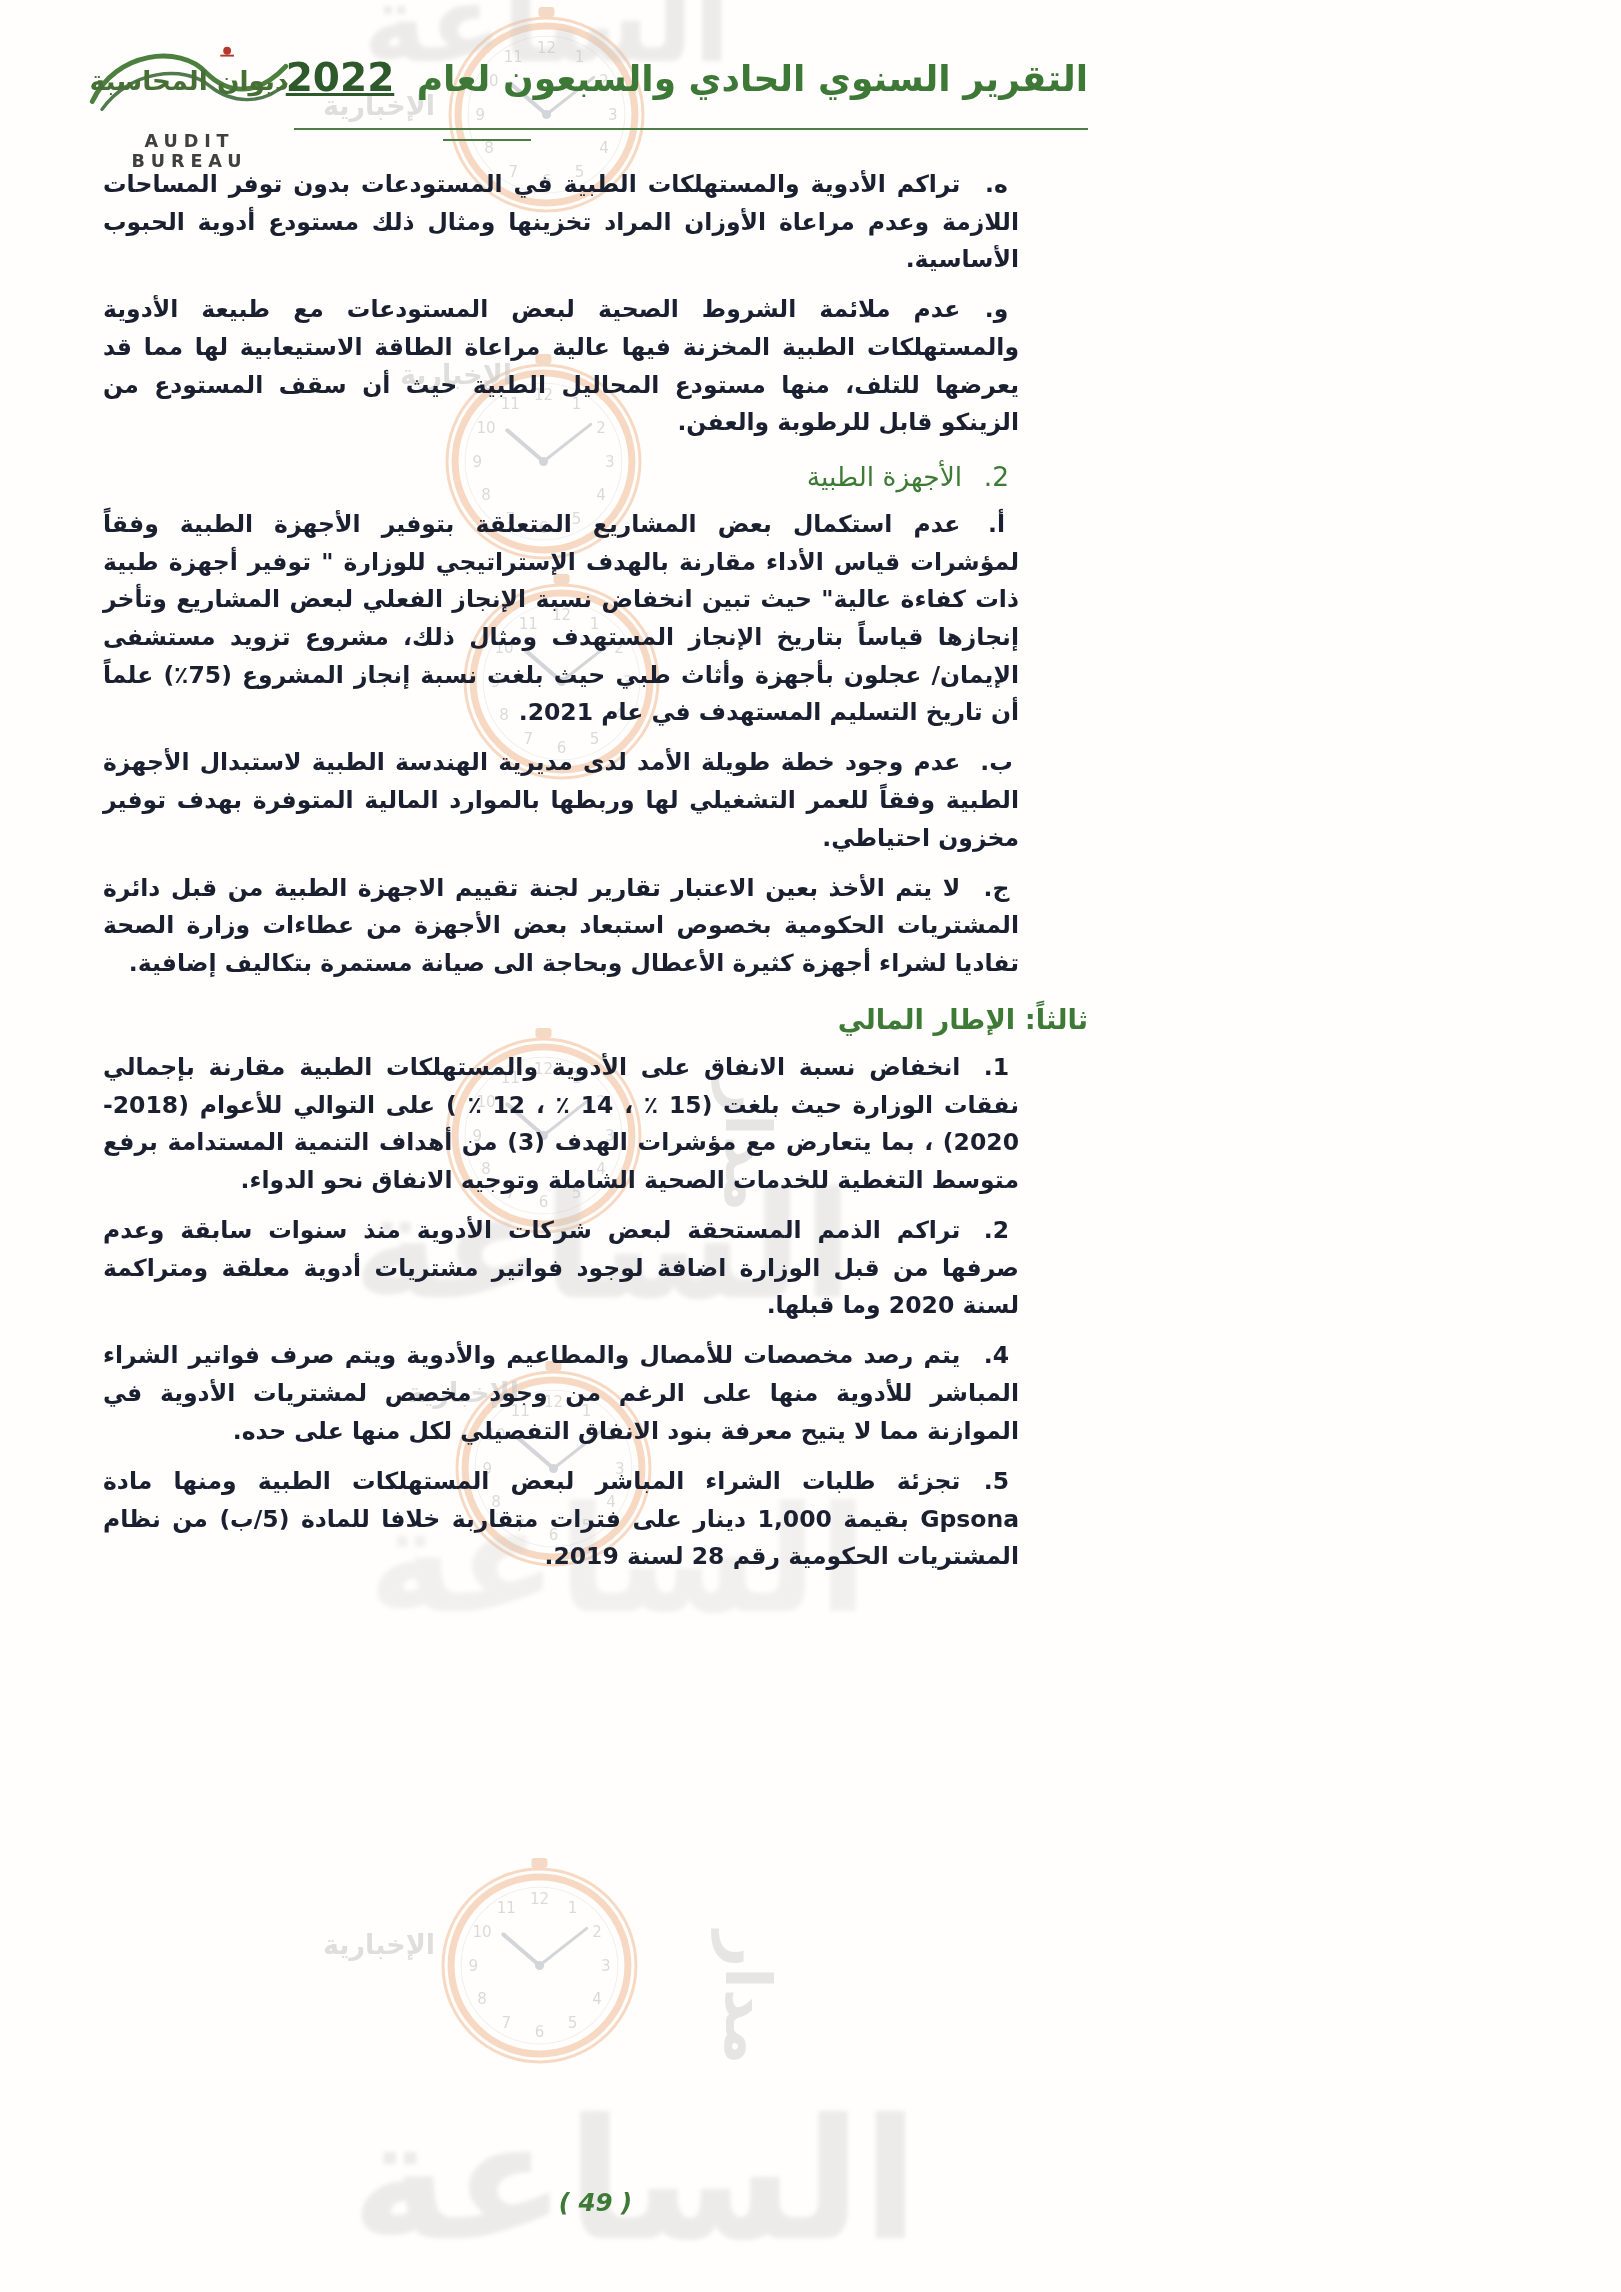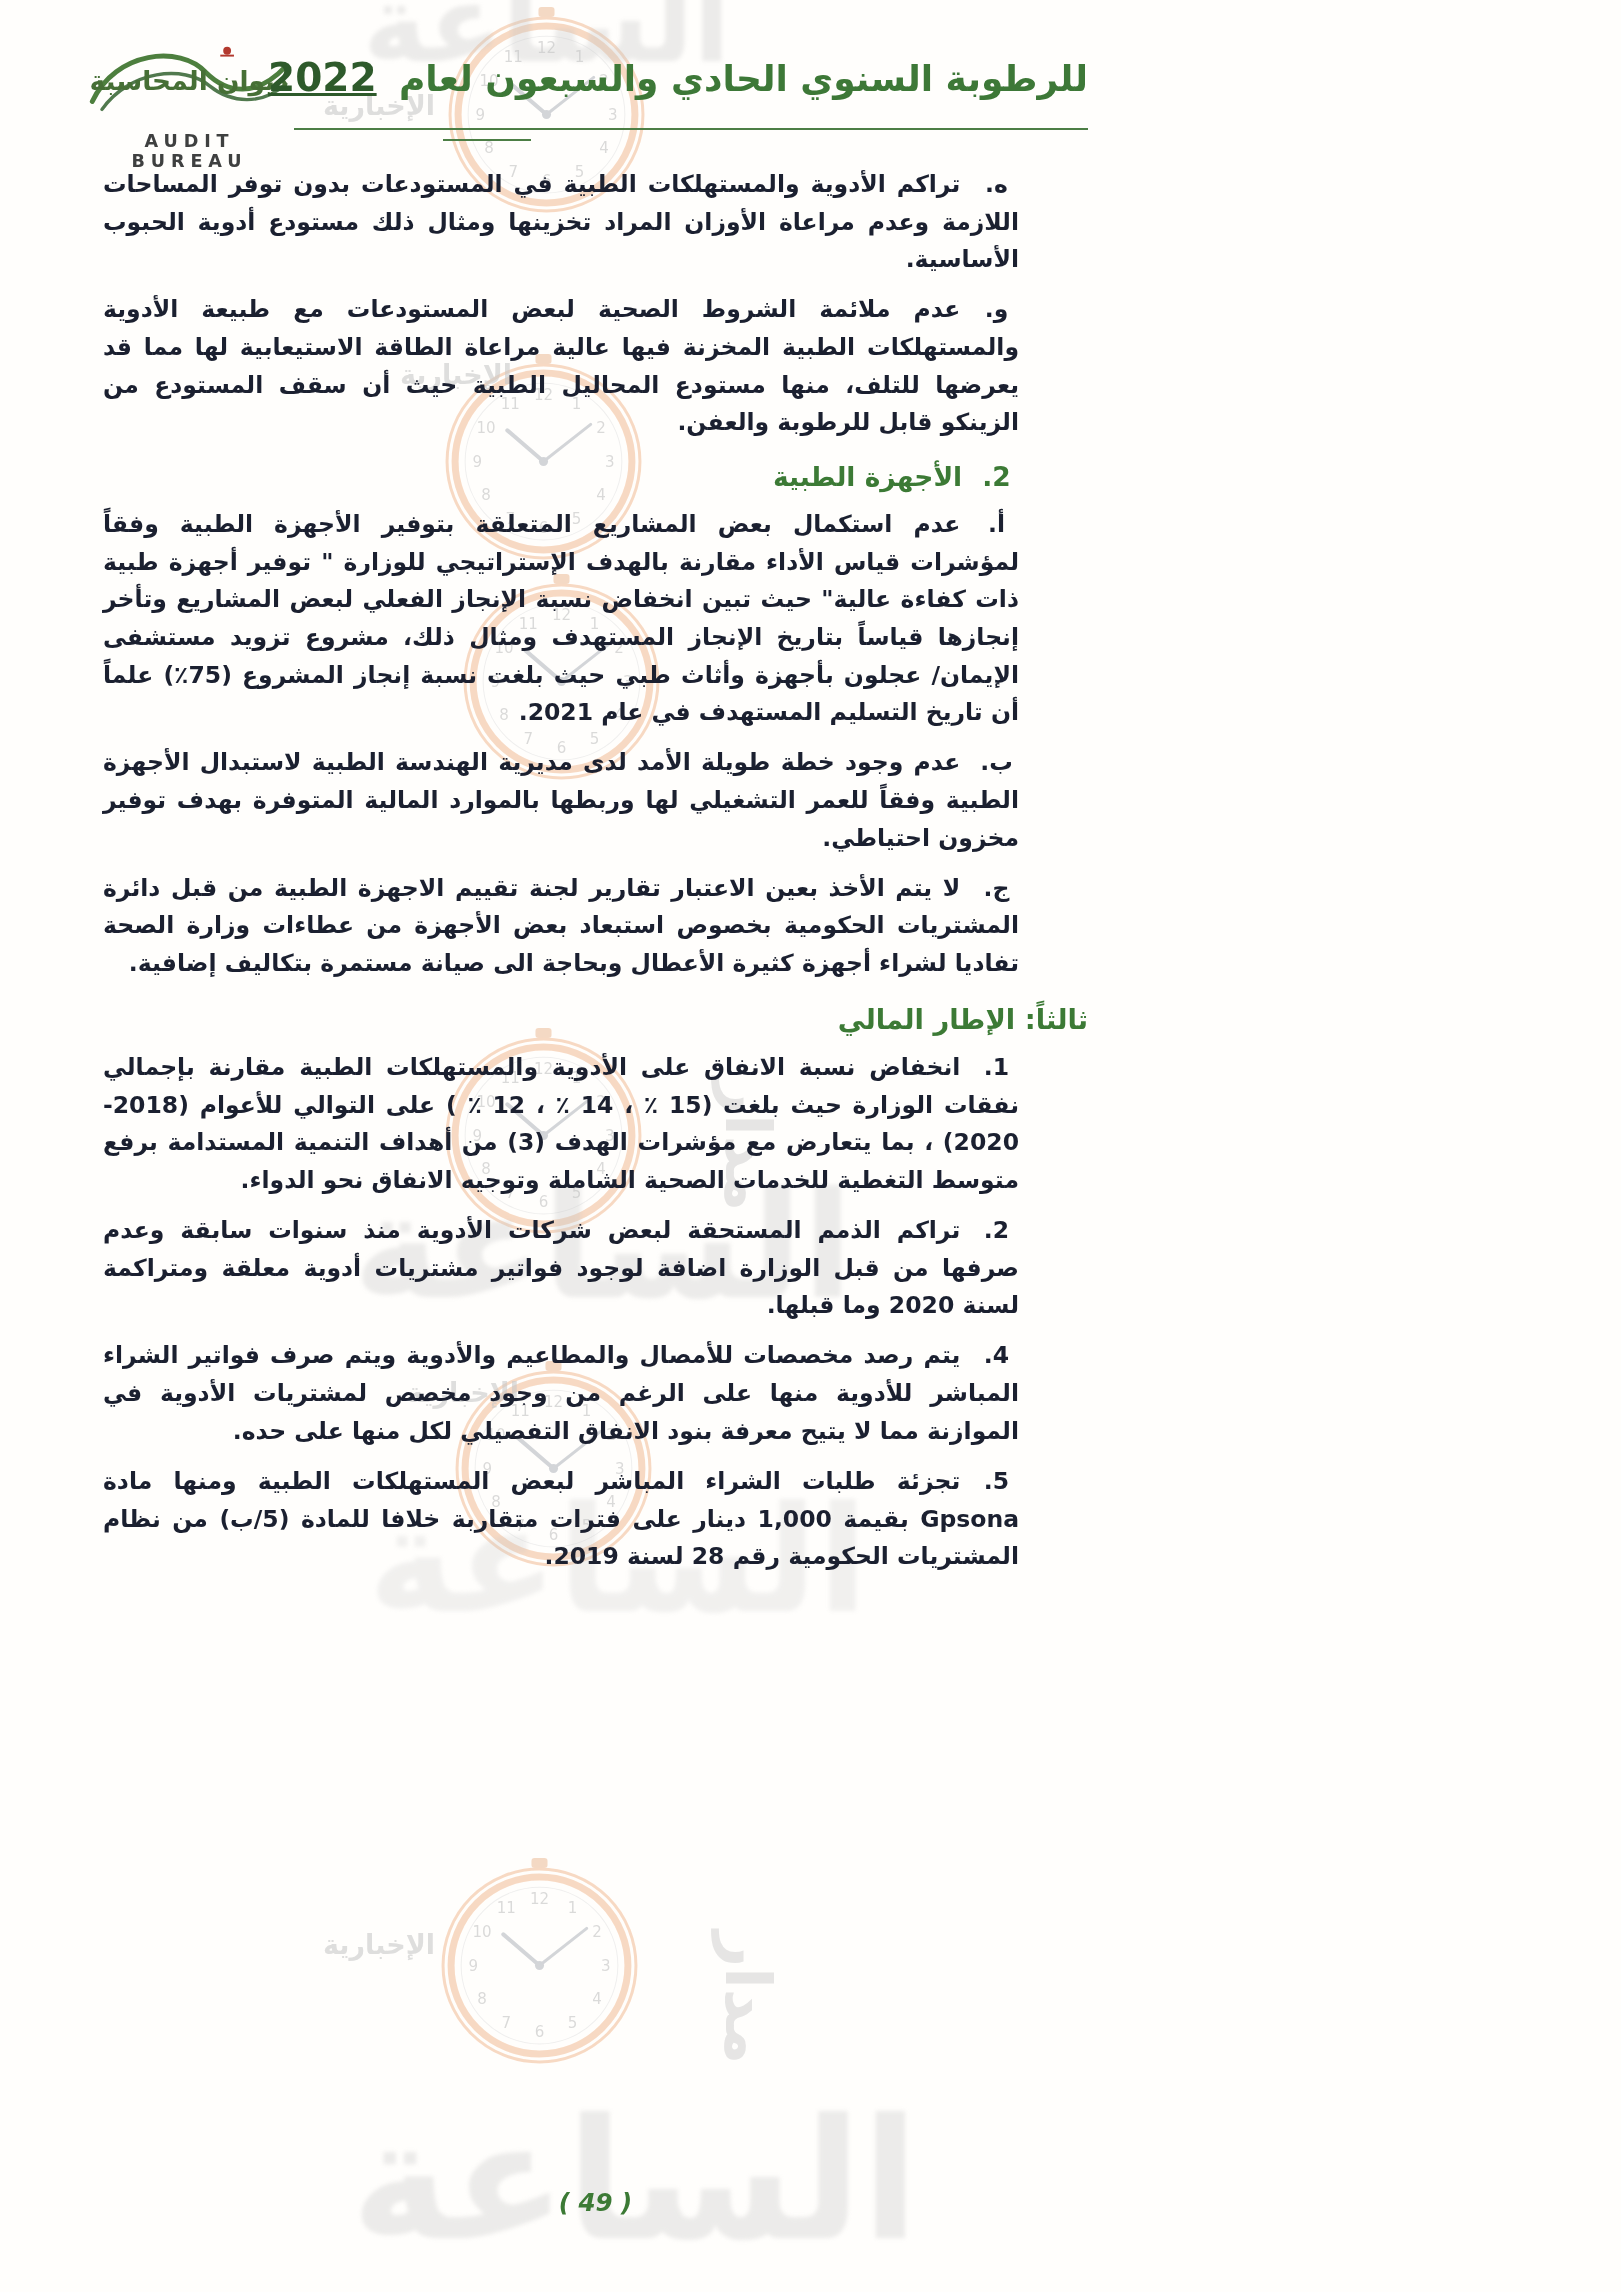--- a/index.html
+++ b/index.html
@@ -48,21 +48,21 @@
   }
   .blk{margin:0 0 12.7px 0;}
   .item{
     font-size:23.5px;line-height:1.6;font-weight:700;
     text-align:justify;padding-right:69px;margin-top:9px;
   }
   .item .marker{
     display:inline-block;min-width:45px;margin-left:13.7px;text-align:center;
   }
   .h-row{
-    font-size:26.5px;font-weight:700;color:#3c7a35;
+    font-size:26.5px;font-weight:400;color:#3c7a35;
     padding-right:69px;margin:19.6px 0 13.7px;
   }
   .h-row .marker{display:inline-block;min-width:45px;margin-left:11.8px;text-align:center;}
   .section-h{
     font-size:27.4px;font-weight:800;color:#3c7a35;
     text-align:right;margin:21.6px 0 13.7px;
   }
   
   .footer{
     position:absolute;left:103px;top:2188px;width:985px;z-index:2;
@@ -138,21 +138,21 @@
       <svg width="211" height="86" viewBox="0 0 215 88">
         <path d="M8 64 C 32 12, 98 6, 124 34 C 146 56, 176 60, 206 28" stroke="#4d7f3e" stroke-width="5" fill="none" stroke-linecap="round"></path>
         <path d="M18 72 C 46 32, 102 26, 128 48 C 150 66, 182 68, 206 46" stroke="#33612f" stroke-width="3.5" fill="none" stroke-linecap="round" opacity="0.85"></path>
         <circle cx="146" cy="12" r="4" fill="#b3392e"></circle>
         <path d="M139 17 h14" stroke="#b3392e" stroke-width="2"></path>
         <text x="107" y="52" text-anchor="middle" font-size="27" font-weight="bold" fill="#466f35">ديوان المحاسبة</text>
       </svg>
       <div class="logo-latin">AUDIT BUREAU</div>
     </div>
     <div class="title">
-      <span>للرطوبة السنوي الحادي والسبعون لعام</span>
+      <span>التقرير السنوي الحادي والسبعون لعام</span>
       <span class="year">2022</span>
     </div>
     <div class="header-rule"></div>
     <div class="header-rule2"></div>
   </div>
 
   <div class="content">
 
     <div class="blk item">
       <span class="marker">ه.</span><span>تراكم الأدوية والمستهلكات الطبية في المستودعات بدون توفر المساحات اللازمة وعدم مراعاة الأوزان المراد تخزينها ومثال ذلك مستودع أدوية الحبوب الأساسية.</span>

